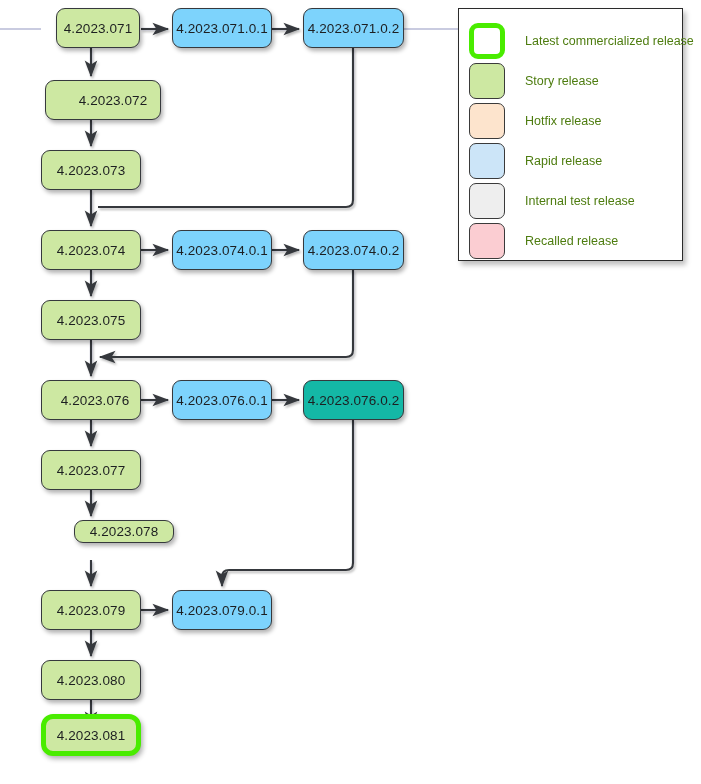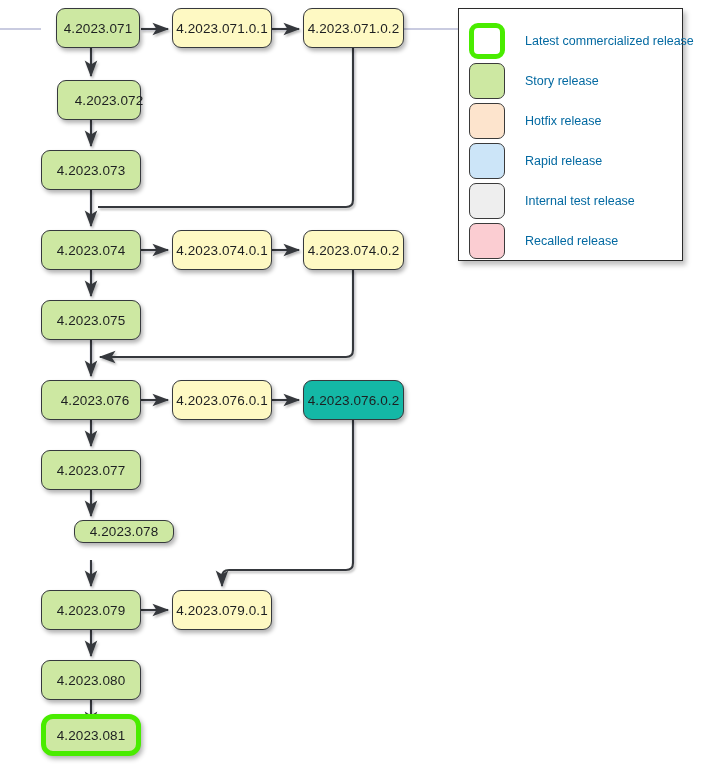--- a/index.html
+++ b/index.html
@@ -23,21 +23,21 @@
     border-radius:9px;
     display:flex;align-items:center;justify-content:center;
     font-size:13.5px;
     color:#1d1f21;
     letter-spacing:.1px;
     white-space:nowrap;
     box-shadow:2px 3px 4px rgba(0,0,0,.30);
     z-index:5;
   }
   .story{background:#cde8a2;}
-  .rapid{background:#fef9c3;}
+  .rapid{background:#7dd3fc;}
   .internal{background:#14b8a6;}
   .hotfix{background:#fde4cd;}
   .recalled{background:#fbcdd2;}
 
   
   .latest{
     border:5px solid #49ec00;
     border-radius:12px;
     box-shadow:2px 3px 5px rgba(0,0,0,.30);
   }
@@ -67,21 +67,21 @@
     flex:0 0 auto;
   }
   .swatch.latest-sw{
     border:5px solid #49ec00;
     background:#ffffff;
     border-radius:9px;
   }
   .legend-label{
     margin-left:20px;
     font-size:12.5px;
-    color:#0369a1;
+    color:#4d7c0f;
     white-space:nowrap;
   }
 </style>
 </head>
 <body>
 
 <div id="stage">
 
   <svg id="edges" viewBox="0 0 701 784" width="701" height="784" xmlns="http://www.w3.org/2000/svg">
     <defs>
@@ -164,21 +164,21 @@
         <path d="M353,420 L353,563 Q353,570 346,570 L229,570 Q222,570 222,577 L222,586" marker-end="url(#ah)"></path>
       </g>
 
     </g>
   </svg>
 
   <div id="nodes">
       <div class="node story" style="left: 56px; top: 8px; width: 84px; height: 40px;">4.2023.071</div>
       <div class="node rapid" style="left: 172px; top: 8px; width: 100px; height: 40px;">4.2023.071.0.1</div>
       <div class="node rapid" style="left: 303px; top: 8px; width: 101px; height: 40px;">4.2023.071.0.2</div>
-      <div class="node story" style="left: 57px; top: 80px; width: 84px; height: 40px; padding-left: 20px;">4.2023.072</div>
+      <div class="node story" style="left: 45px; top: 80px; width: 116px; height: 40px; padding-left: 20px;">4.2023.072</div>
       <div class="node story" style="left: 41px; top: 150px; width: 100px; height: 40px;">4.2023.073</div>
       <div class="node story" style="left: 41px; top: 230px; width: 100px; height: 40px;">4.2023.074</div>
       <div class="node rapid" style="left: 172px; top: 230px; width: 100px; height: 40px;">4.2023.074.0.1</div>
       <div class="node rapid" style="left: 303px; top: 230px; width: 101px; height: 40px;">4.2023.074.0.2</div>
       <div class="node story" style="left: 41px; top: 300px; width: 100px; height: 40px;">4.2023.075</div>
       <div class="node story" style="left: 41px; top: 380px; width: 100px; height: 40px; padding-left: 8px;">4.2023.076</div>
       <div class="node rapid" style="left: 172px; top: 380px; width: 100px; height: 40px;">4.2023.076.0.1</div>
       <div class="node internal" style="left: 303px; top: 380px; width: 101px; height: 40px;">4.2023.076.0.2</div>
       <div class="node story" style="left: 41px; top: 450px; width: 100px; height: 40px;">4.2023.077</div>
       <div class="node story" style="left: 41px; top: 520px; width: 100px; height: 23px; margin-left: 33px;">4.2023.078</div>

